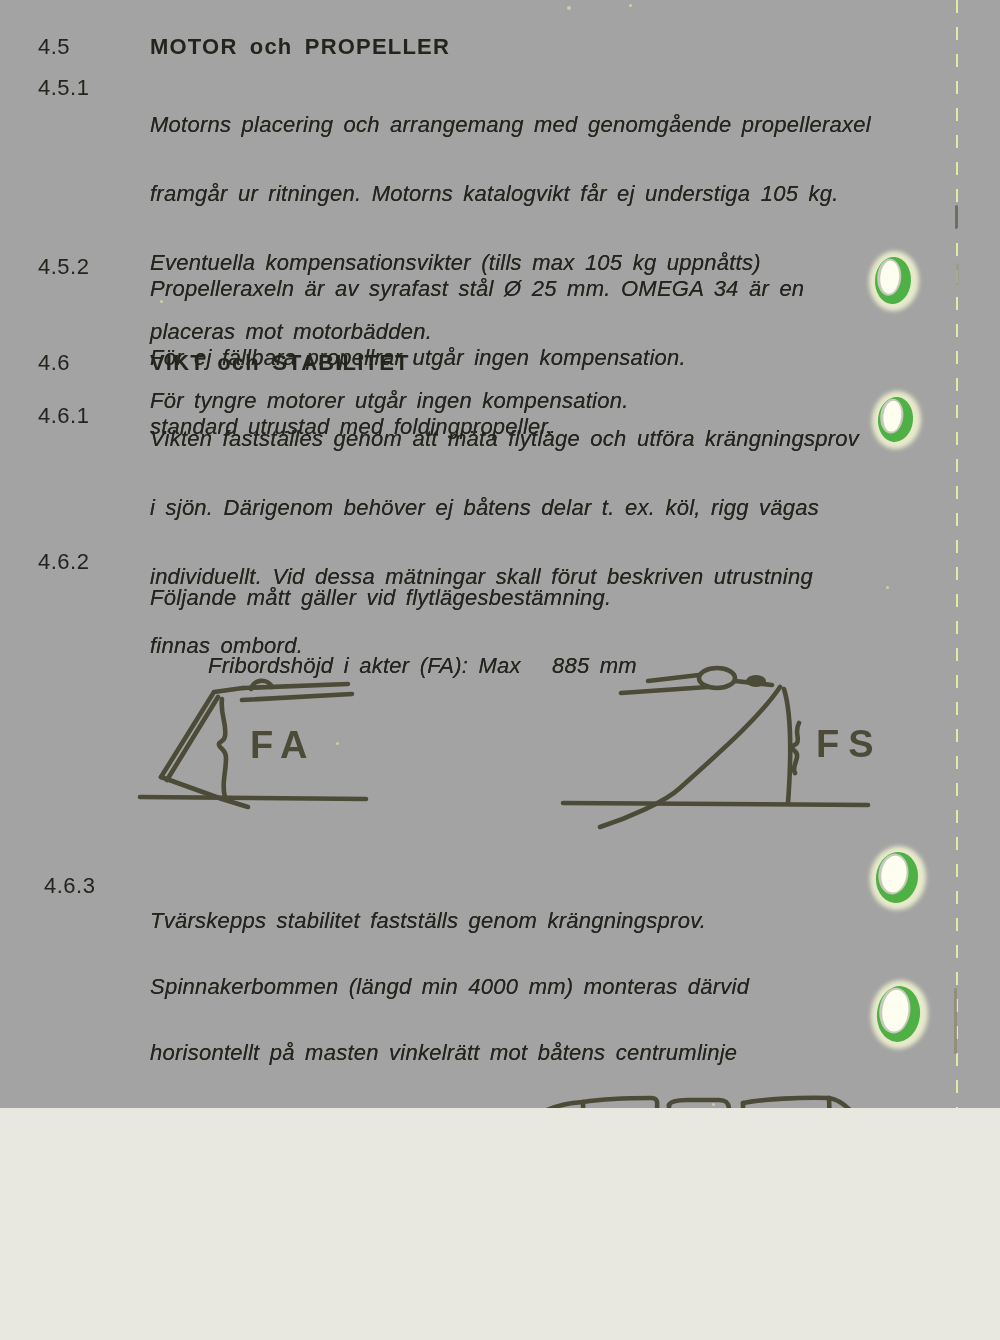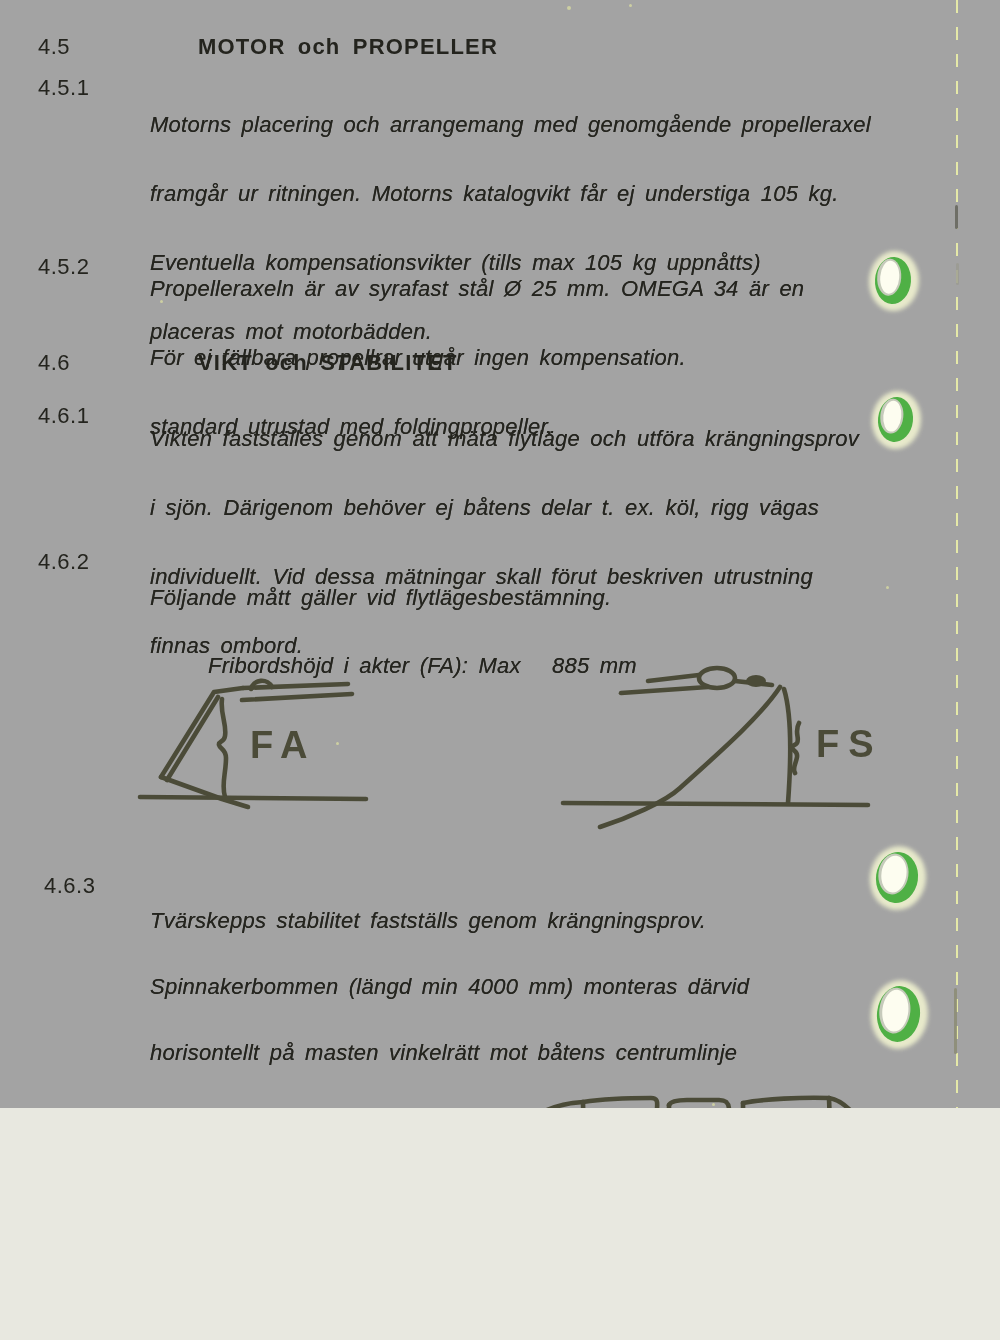--- a/index.html
+++ b/index.html
@@ -11,21 +11,21 @@
     font-family:"Liberation Sans", sans-serif;
     color:#24241e;
   }
   .abs{position:absolute;}
   .num{
     position:absolute;left:38px;top:0;
     font-size:22px;letter-spacing:.5px;white-space:pre;
   }
   .body-col{position:absolute;left:150px;top:0;white-space:pre;}
   .heading{
-    font-size:22px;font-weight:bold;letter-spacing:1.2px;word-spacing:5px;white-space:pre;margin-left:48px;
+    font-size:22px;font-weight:bold;letter-spacing:1.2px;word-spacing:5px;white-space:pre;
   }
   .line{
     font-size:22px;letter-spacing:.25px;word-spacing:4px;white-space:pre;
     text-shadow:0 0 .4px rgba(30,30,24,.75);
     font-style:italic;
   }
   .lh33 .line{line-height:33px;}
   .lh31 .line{line-height:31.5px;}
   .lh30 .line{line-height:30px;}
   .indent{margin-left:58px;}
@@ -67,20 +67,21 @@
     <span class="body-col heading">MOTOR och PROPELLER</span>
   </div>
 
   <div class="abs lh33" style="top:72px;left:0;width:1000px;">
     <span class="num" style="top:3px;">4.5.1</span>
     <div class="body-col">
       <div class="line">Motorns placering och arrangemang med genomgående propelleraxel</div>
       <div class="line">framgår ur ritningen. Motorns katalogvikt får ej understiga 105 kg.</div>
       <div class="line">Eventuella kompensationsvikter (tills max 105 kg uppnåtts)</div>
       <div class="line">placeras mot motorbädden.</div>
+      <div class="line">För tyngre motorer utgår ingen kompensation.</div>
     </div>
   </div>
 
   <div class="abs lh33" style="top:236px;left:0;width:1000px;">
     <span class="num" style="top:18px;">4.5.2</span>
     <div class="body-col">
       <div class="line">Propelleraxeln är av syrafast stål Ø 25 mm. OMEGA 34 är en</div>
       <div class="line">För ej fällbara propellrar utgår ingen kompensation.</div>
       <div class="line">standard utrustad med foldingpropeller.</div>
     </div>

